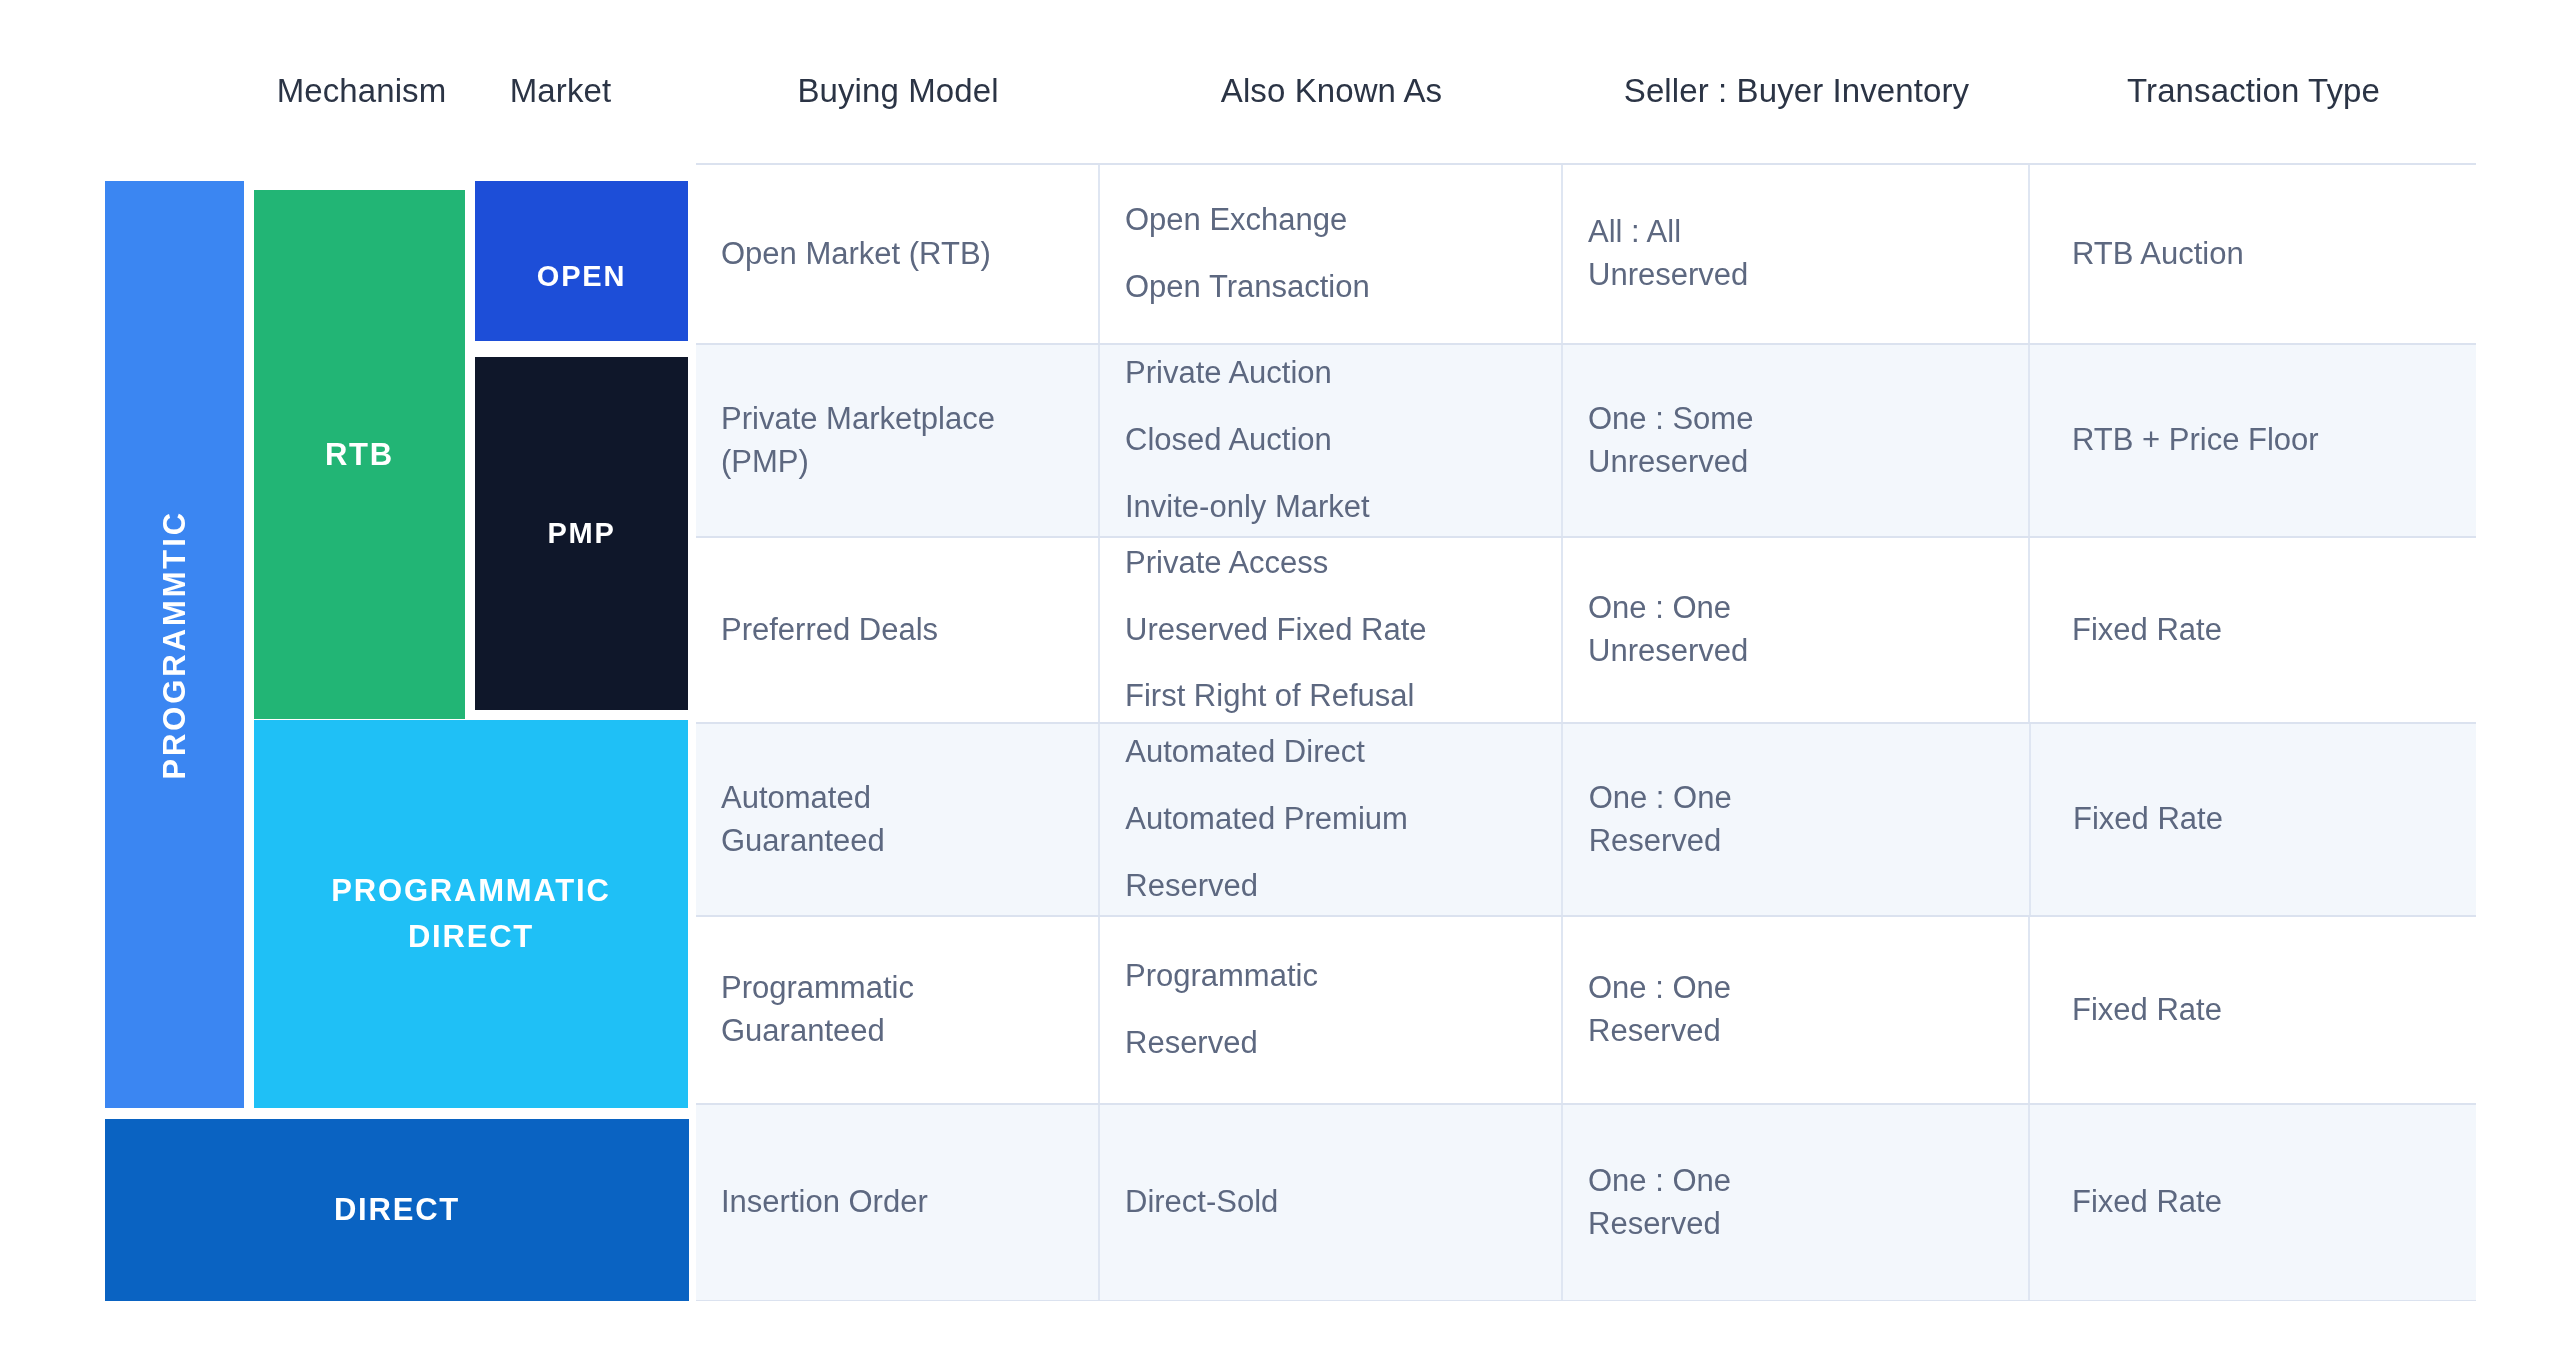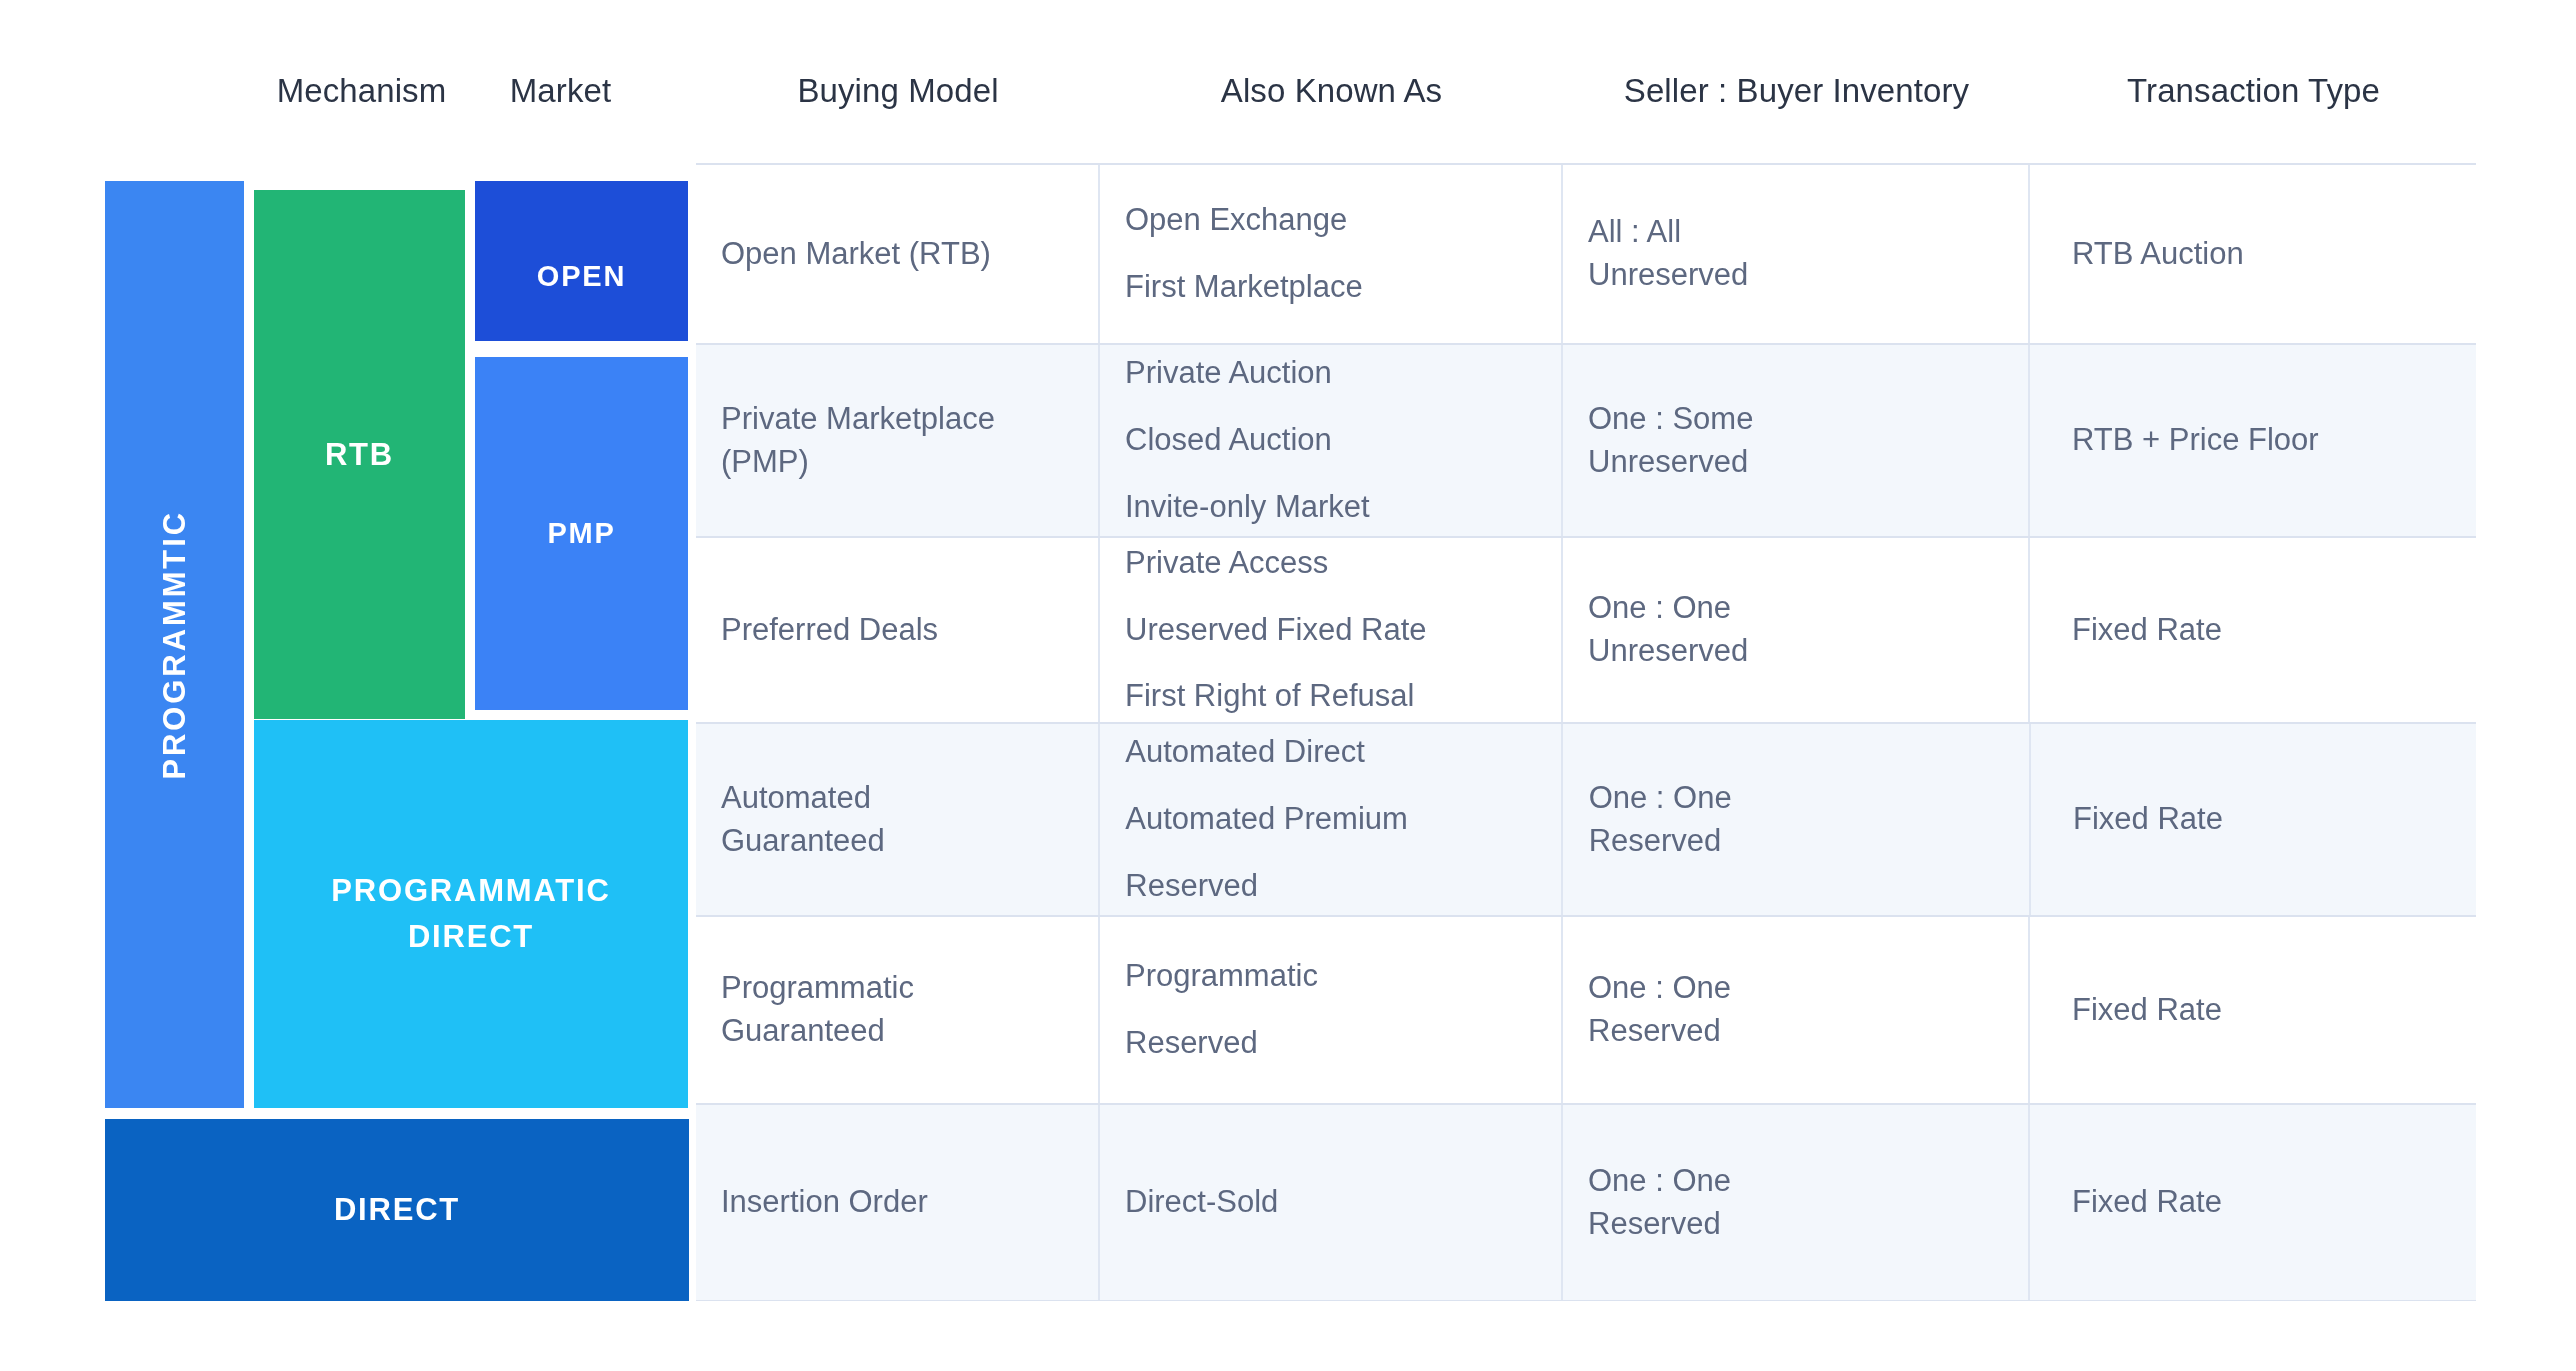--- a/index.html
+++ b/index.html
@@ -77,21 +77,21 @@
     width: 213px; height: 160px;
     background: #1d4ed8;
     font-size: 29px;
     align-items: flex-end;
     padding-bottom: 48px;
   }
 
   .blk-pmp {
     left: 475px; top: 357px;
     width: 213px; height: 353px;
-    background: #3b82f6;
+    background: #0f172a;
     font-size: 29px;
   }
 
   .blk-pdirect {
     left: 254px; top: 720px;
     width: 434px; height: 388px;
     background: #1fc0f6;
     font-size: 31px;
     line-height: 1.5;
   }
@@ -192,21 +192,21 @@
 </div>
 
 <div class="table">
 
   <div class="row odd r1">
     <div class="cell c-buying">
       <span class="line">Open Market (RTB)</span>
     </div>
     <div class="cell c-aka">
       <span class="line">Open Exchange</span>
-      <span class="line">First Marketplace</span>
+      <span class="line">Open Transaction</span>
     </div>
     <div class="cell c-inventory">
       <span class="line">All : All</span>
       <span class="line">Unreserved</span>
     </div>
     <div class="cell c-txn">
       <span class="line">RTB Auction</span>
     </div>
   </div>
 

